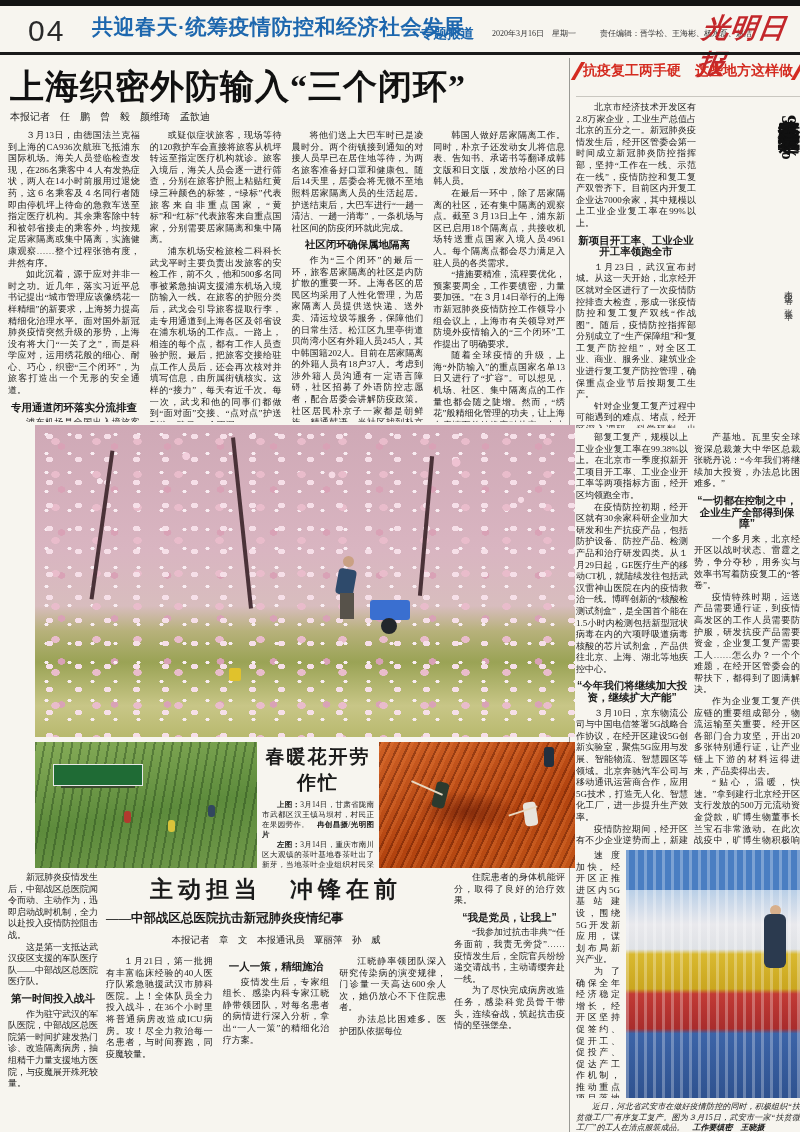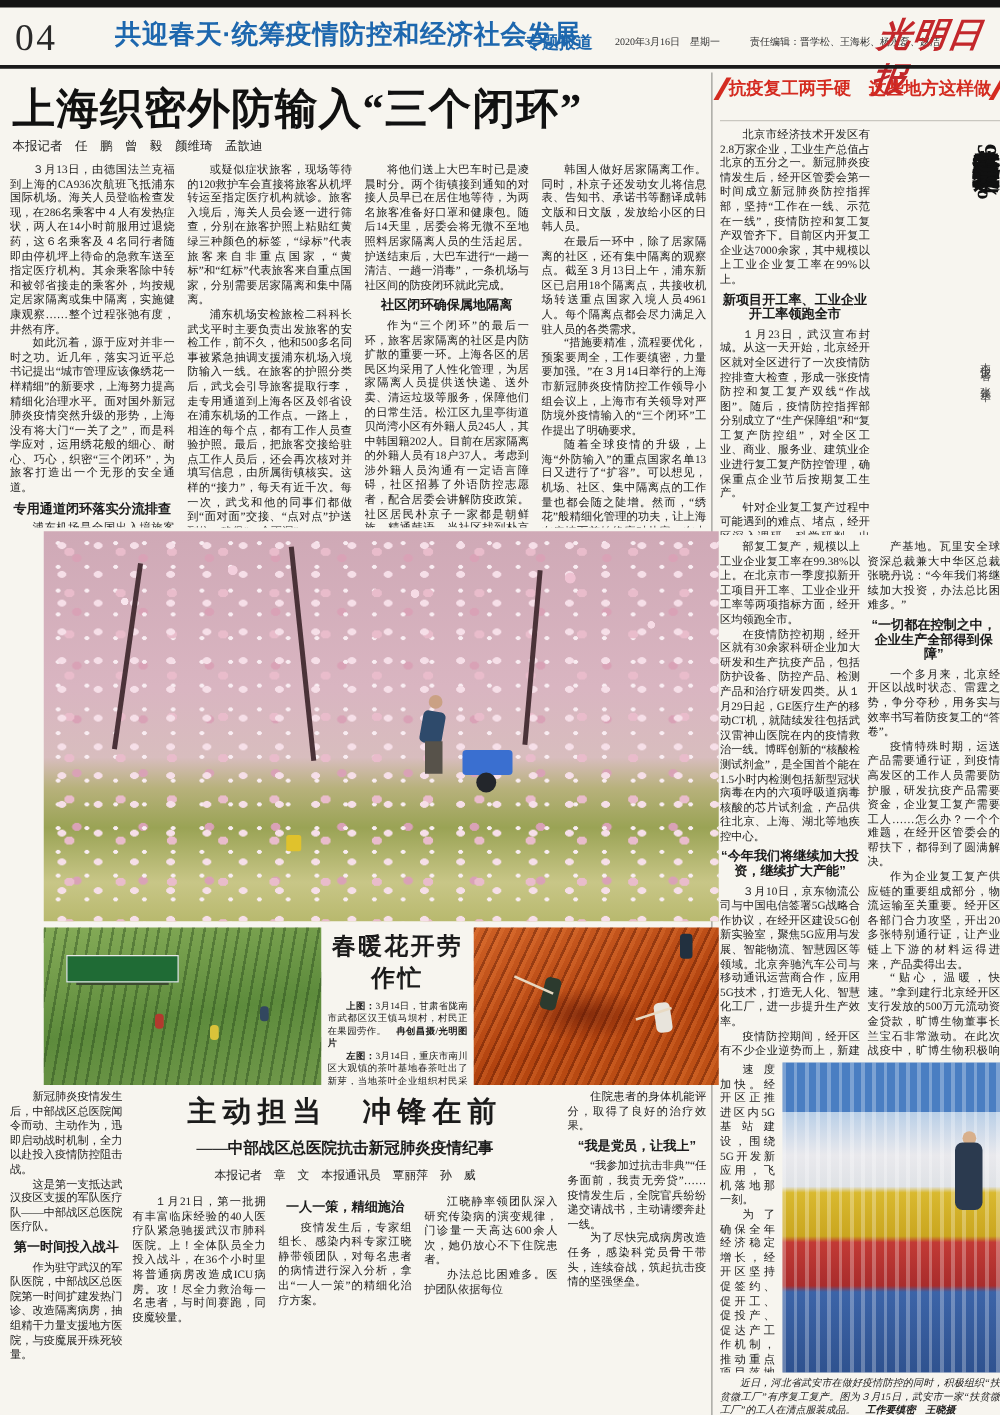--- a/index.html
+++ b/index.html
@@ -1,21 +1,21 @@
 <!DOCTYPE html>
 <html><head>
 <meta charset="utf-8">
 <style>
   html,body{margin:0;padding:0;background:#e9e7e1;}
   #page{position:relative;width:800px;height:1132px;background:#f7f5ef;overflow:hidden;
         font-family:"Liberation Serif",serif;color:#1b1b1b;margin:0 auto;}
   .abs{position:absolute;}
   
   #topbar{left:0;top:0;width:800px;height:6px;background:#141414;}
-  #pagenum{left:12px;top:14px;font-size:30px;color:#2a2a2a;font-family:Liberation Serif, serif;letter-spacing:2px;}
+  #pagenum{left:28px;top:14px;font-size:30px;color:#2a2a2a;font-family:Liberation Sans, sans-serif;letter-spacing:2px;}
   #secttitle{left:50px;top:13px;font-size:21px;font-weight:900;color:#1d67ae;font-family:"Liberation Sans",sans-serif;letter-spacing:.5px;margin-left:42px;}
   #sectsub{left:420px;top:25px;font-size:13.5px;font-weight:bold;color:#1d67ae;font-family:"Liberation Sans",sans-serif;}
   #dateline{left:492px;top:28px;font-size:8px;color:#333;}
   #editors{left:600px;top:28px;font-size:8px;color:#333;}
   #masthead{left:700px;top:10px;font-size:27px;font-weight:bold;font-style:italic;color:#c3272b;
             transform:skewX(-8deg);letter-spacing:1px;}
   #rule-top{left:0;top:52px;width:800px;height:2.5px;background:#1a1a1a;}
   #divider-v{left:569px;top:58px;width:1px;height:1074px;background:#9a9a95;}
   
   #sh-head{left:10px;top:64px;width:555px;font-size:34px;font-weight:bold;letter-spacing:1px;color:#111;}
@@ -75,21 +75,21 @@
   #garment-head{position:absolute;right:19px;top:22%;width:11px;height:11px;border-radius:50%;background:#d8b08c;}
   
   #capbox{left:262px;top:742px;width:112px;height:126px;overflow:hidden;}
   #capbox .ctitle{font-size:19px;font-weight:bold;text-align:center;letter-spacing:2px;margin:2px 0 4px;}
   #capbox .col{font-size:7.5px;line-height:10px;}
   .credit{font-weight:bold;}
   
   #mil-colA{left:8px;top:872px;width:90px;height:256px;}
   #mil-box{left:106px;top:872px;width:340px;height:258px;}
   #mil-head{font-size:23px;font-weight:bold;text-align:center;letter-spacing:5px;margin:2px 0 0;}
-  #mil-sub{font-size:12.5px;font-weight:bold;text-align:center;margin-top:5px;}
+  #mil-sub{font-size:12.5px;font-weight:bold;text-align:left;margin-top:5px;}
   #mil-by{font-size:9.5px;text-align:center;margin-top:7px;color:#222;}
   #mil-cols{display:flex;gap:10px;margin-top:9px;height:170px;}
   #mil-colE{left:454px;top:872px;width:111px;height:256px;}
   
   #br-caption{left:576px;top:1102px;width:224px;height:30px;overflow:hidden;}
   #br-caption .col{font-size:8px;line-height:10.5px;font-style:italic;}
 </style>
 </head>
 <body>
 
@@ -158,21 +158,21 @@
     </div>
   <div class="abs col" id="bj-colR">
       <p>产基地。瓦里安全球资深总裁兼大中华区总裁张晓丹说：“今年我们将继续加大投资，办法总比困难多。”</p>
       <div class="bh">“一切都在控制之中，企业生产全部得到保障”</div>
       <p>一个多月来，北京经开区以战时状态、雷霆之势，争分夺秒，用务实与效率书写着防疫复工的“答卷”。</p>
       <p>疫情特殊时期，运送产品需要通行证，到疫情高发区的工作人员需要防护服，研发抗疫产品需要资金，企业复工复产需要工人……怎么办？一个个难题，在经开区管委会的帮扶下，都得到了圆满解决。</p>
       <p>作为企业复工复产供应链的重要组成部分，物流运输至关重要。经开区各部门合力攻坚，开出20多张特别通行证，让产业链上下游的材料运得进来，产品卖得出去。</p>
       <p>“贴心，温暖，快速。”拿到建行北京经开区支行发放的500万元流动资金贷款，旷博生物董事长兰宝石非常激动。在此次战疫中，旷博生物积极响应政府号召，研发出多重细胞因子检测试剂盒。</p>
     </div>
   <div class="abs col" id="bj-strip">
-      <p>速度加快。经开区正推进区内5G基站建设，围绕5G开发新应用，飞机落地那一刻。</p>
+      <p>速度加快。经开区正推进区内5G基站建设，围绕5G开发新应用，谋划布局新兴产业。</p>
       <p>为了确保全年经济稳定增长，经开区坚持促签约、促开工、促投产、促达产工作机制，推动重点项目落地建设，做好“双招双引”工作。</p>
     </div>
 
   <div class="abs photo" id="photo-peach">
     <div class="trunk" style="left:12%;top:8%;height:48%;transform:rotate(8deg);"></div>
     <div class="trunk" style="left:38%;top:4%;height:55%;transform:rotate(-6deg);"></div>
     <div class="trunk" style="left:72%;top:10%;height:45%;transform:rotate(5deg);"></div>
     <div style="position:absolute;left:57%;top:42%;width:11px;height:11px;border-radius:50%;background:#caa184;"></div>
     <div style="position:absolute;left:56%;top:46%;width:18px;height:26px;background:#2e4a6b;border-radius:4px;transform:rotate(10deg);"></div>
     <div style="position:absolute;left:56.5%;top:54%;width:14px;height:26px;background:#57524a;"></div>

